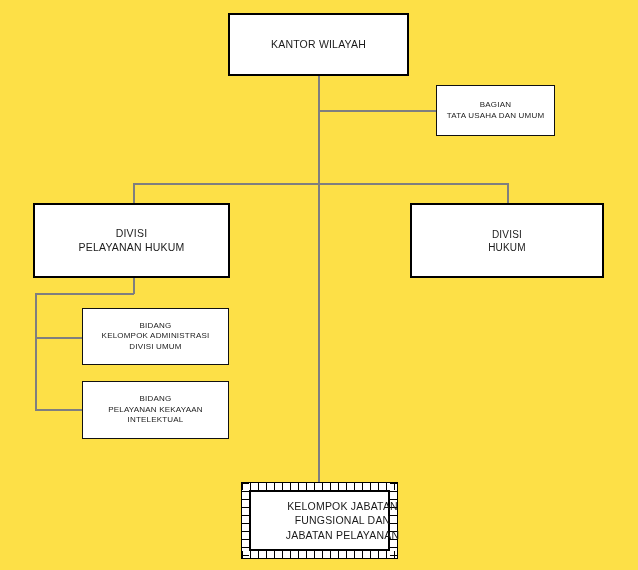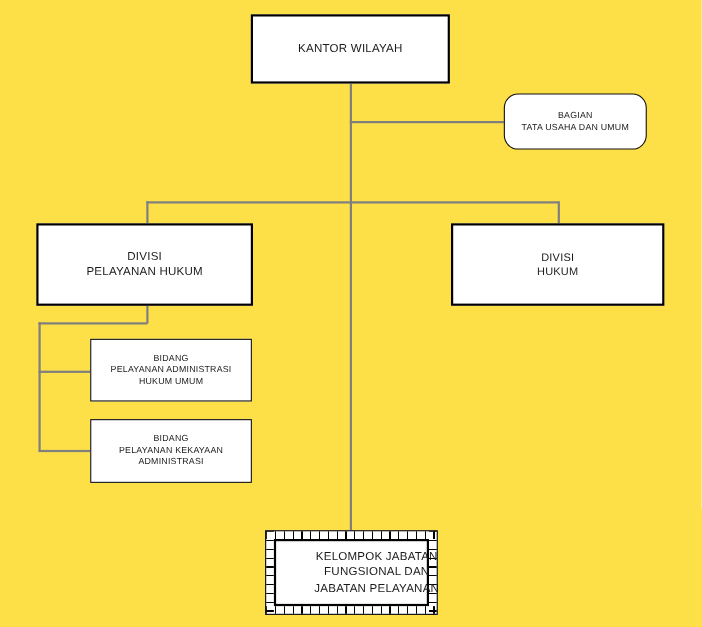--- a/index.html
+++ b/index.html
@@ -22,21 +22,21 @@
     justify-content: center;
     text-align: center;
     line-height: 1.3;
     letter-spacing: 0.2px;
   }
   .box span { display: block; white-space: nowrap; }
   .border-thick { border: 2.5px solid #000000; }
   .border-thin  { border: 1.5px solid #111111; }
 
   .kantor   { left: 228px; top: 13px;  width: 181px; height: 63px; font-size: 10.5px; }
-  .bagian   { left: 458px; top: 85px;  width: 130px; height: 51px; font-size: 8px; border-radius: 13px; }
+  .bagian   { left: 436px; top: 85px;  width: 119px; height: 51px; font-size: 8px; }
   .div-left { left: 33px;  top: 203px; width: 197px; height: 75px; font-size: 10.5px; }
   .div-right{ left: 410px; top: 203px; width: 194px; height: 75px; font-size: 10px; }
   .bidang1  { left: 82px;  top: 308px; width: 147px; height: 57px; font-size: 8px; }
   .bidang2  { left: 82px;  top: 381px; width: 147px; height: 58px; font-size: 8px; }
 
   
   .conn { position: absolute; background: #7f7f7f; }
 
   
   .kelompok-outer {
@@ -100,28 +100,28 @@
     <span>PELAYANAN HUKUM</span>
   </div>
 
   <div class="box border-thick div-right">
     <span>DIVISI</span>
     <span>HUKUM</span>
   </div>
 
   <div class="box border-thin bidang1">
     <span>BIDANG</span>
-    <span>PELAYANAN ADMINISTRASI</span>
-    <span>HUKUM UMUM</span>
+    <span>KELOMPOK ADMINISTRASI</span>
+    <span>DIVISI UMUM</span>
   </div>
 
   <div class="box border-thin bidang2">
     <span>BIDANG</span>
     <span>PELAYANAN KEKAYAAN</span>
-    <span>ADMINISTRASI</span>
+    <span>INTELEKTUAL</span>
   </div>
 
   <div class="kelompok-outer">
     <div class="kelompok-inner">
       <span>KELOMPOK JABATAN</span>
       <span>FUNGSIONAL DAN</span>
       <span>JABATAN PELAYANAN</span>
     </div>
   </div>
 

